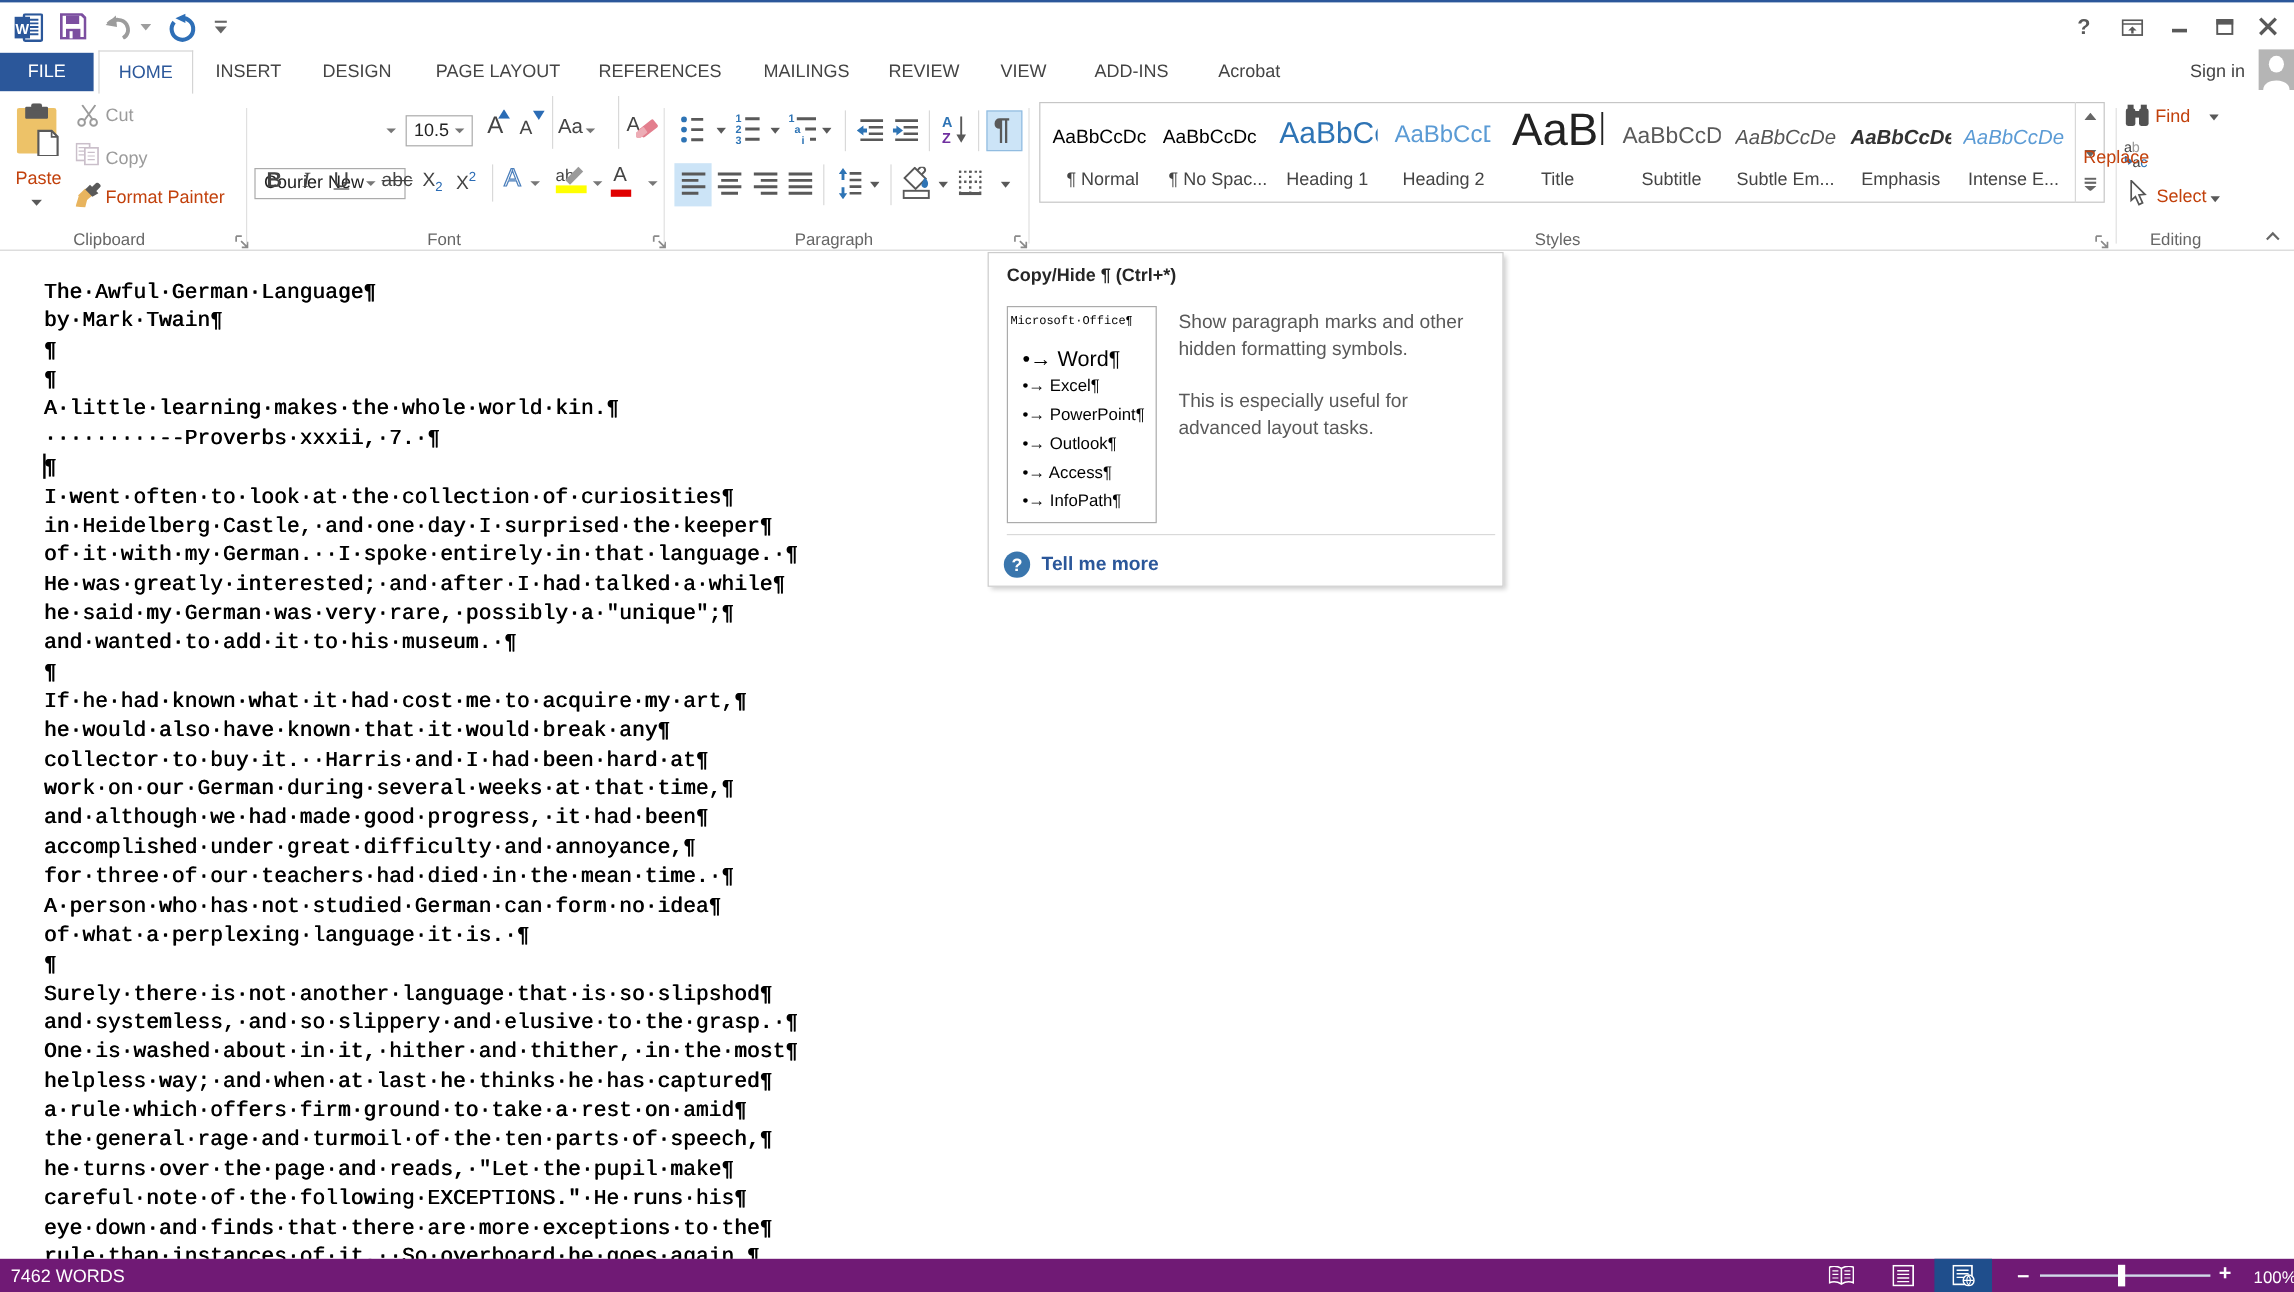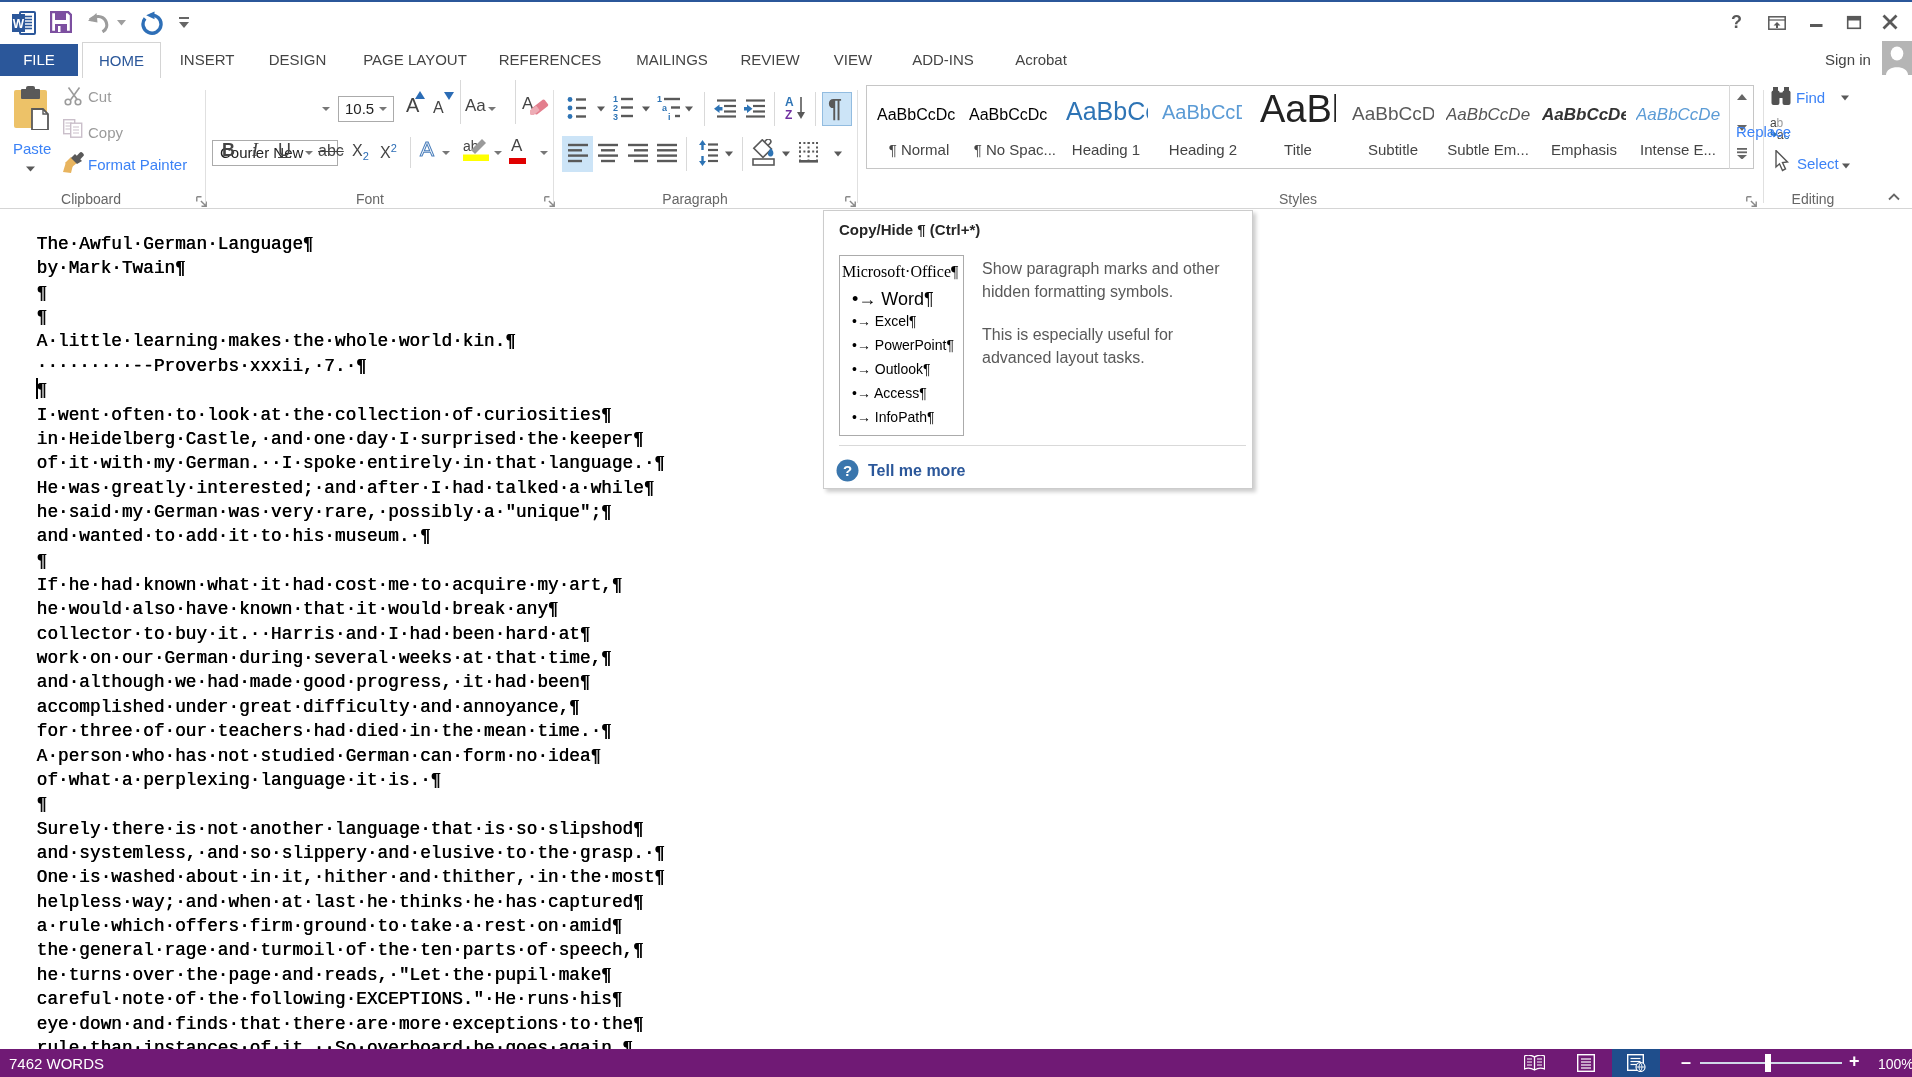--- a/index.html
+++ b/index.html
@@ -22,21 +22,21 @@
 #tab-file { background:#2b579a; color:#fff; }
 #tab-home { background:#fff; color:#2b579a; border:1px solid #d4d4d4; border-bottom:none; z-index:3; top:-2px; height:36px;}
 #signin { position:absolute; top:0; height:32px; line-height:32px; font-size:15px; color:#444; }
 
 
 #ribbon { position:absolute; left:0; top:80px; width:1912px; height:129px; background:#fff;
   border-bottom:1px solid #d5d5d5; }
 .gsep { position:absolute; top:10px; height:113px; width:1px; background:#e0e0e0; }
 .glabel { position:absolute; top:111px; font-size:14px; color:#666; text-align:center; }
 .launcher { position:absolute; top:115px; width:13px; height:13px; }
-.ribtxt { position:absolute; font-size:15px; color:#3b82f6; white-space:nowrap; }
+.ribtxt { position:absolute; font-size:15px; color:#c2410c; white-space:nowrap; }
 .combo { position:absolute; border:1px solid #ababab; background:#fff; font-size:15px; color:#222; }
 .downarrow { display:inline-block; width:0; height:0; border-left:4px solid transparent;
   border-right:4px solid transparent; border-top:4px solid #777; vertical-align:middle; }
 
 
 #docarea { position:absolute; left:0; top:210px; width:1912px; height:839px; background:#fff; overflow:hidden; }
 #doctext { position:absolute; left:36.5px; top:22px; font-family:"Liberation Mono", monospace;
   text-shadow:0.5px 0 0 #000;
   font-size:17.75px; line-height:24.36px; color:#000; white-space:pre; }
 
@@ -512,21 +512,21 @@
 the·general·rage·and·turmoil·of·the·ten·parts·of·speech,¶
 he·turns·over·the·page·and·reads,·"Let·the·pupil·make¶
 careful·note·of·the·following·EXCEPTIONS."·He·runs·his¶
 eye·down·and·finds·that·there·are·more·exceptions·to·the¶
 rule·than·instances·of·it.··So·overboard·he·goes·again,¶</div>
   <div class="abs" style="left:36px;top:168px;width:1.5px;height:21px;background:#000;"></div>
   </div>
   <div id="tooltip">
     <div class="abs" style="left:15px;top:10px;font-size:15px;font-weight:bold;color:#262626;">Copy/Hide ¶ (Ctrl+*)</div>
     <div class="abs" style="left:15px;top:44px;width:125px;height:181px;border:1px solid #ababab;"></div>
-    <div class="abs" style="left:18px;top:52px;font-size:16px;color:#000;font-family:Liberation Serif, serif;text-align:center;">Microsoft·Office¶</div>
+    <div class="abs" style="left:18px;top:52px;font-size:10px;color:#000;font-family:Liberation Mono, monospace;text-align:center;">Microsoft·Office¶</div>
     <div class="abs" style="left:28px;top:78px;font-size:18px;color:#000;">•→ Word¶</div>
     <div class="abs" style="left:28px;top:102px;font-size:14px;color:#000;">•→ Excel¶</div>
     <div class="abs" style="left:28px;top:126px;font-size:14px;color:#000;">•→ PowerPoint¶</div>
     <div class="abs" style="left:28px;top:150px;font-size:14px;color:#000;">•→ Outlook¶</div>
     <div class="abs" style="left:28px;top:174px;font-size:14px;color:#000;">•→ Access¶</div>
     <div class="abs" style="left:28px;top:198px;font-size:14px;color:#000;">•→ InfoPath¶</div>
     <div class="abs" style="left:158px;top:112px;width:265px;font-size:16px;color:#595959;line-height:23px;">This is especially useful for advanced layout tasks.</div>
     <div class="abs" style="left:158px;top:46px;width:265px;font-size:16px;color:#595959;line-height:23px;">Show paragraph marks and other hidden formatting symbols.</div>
     <div class="abs" style="left:15px;top:234px;width:407px;height:1px;background:#d9d9d9;"></div>
     <svg class="abs" style="left:12px;top:248px" width="23" height="23" viewBox="0 0 23 23">

